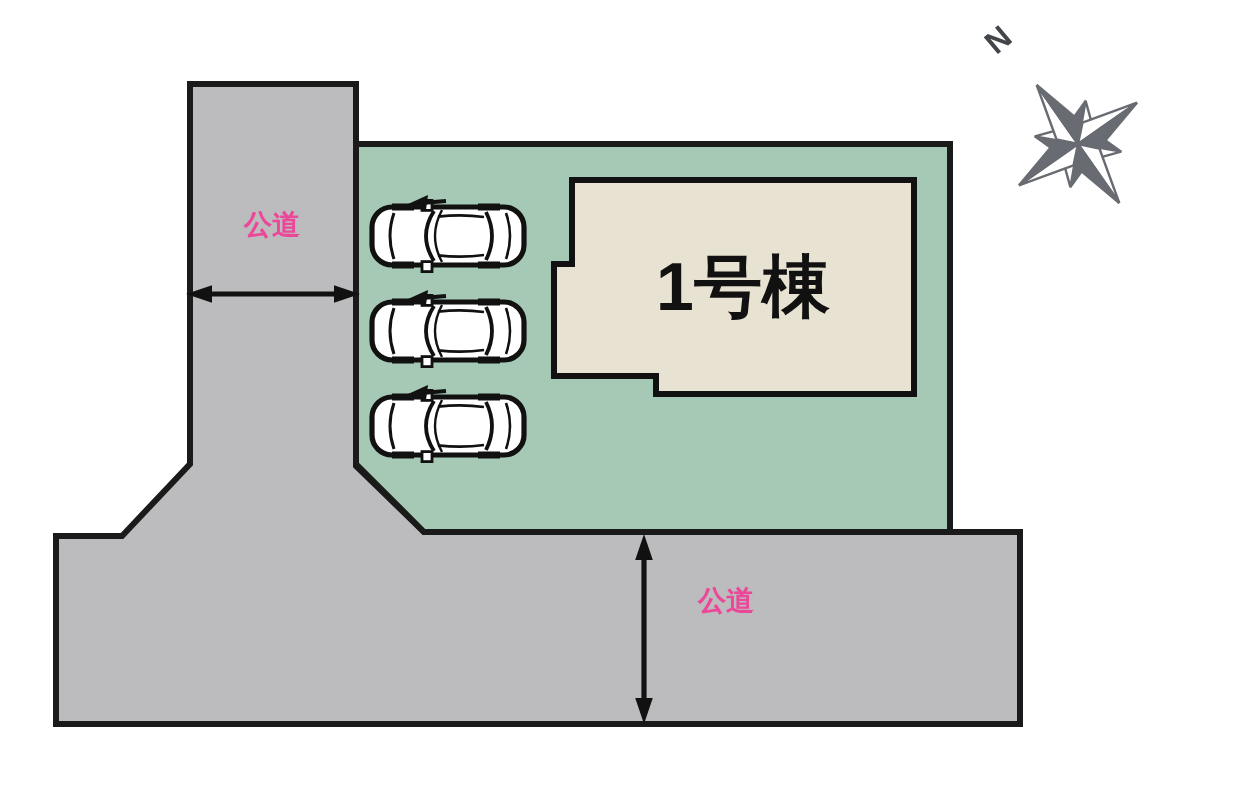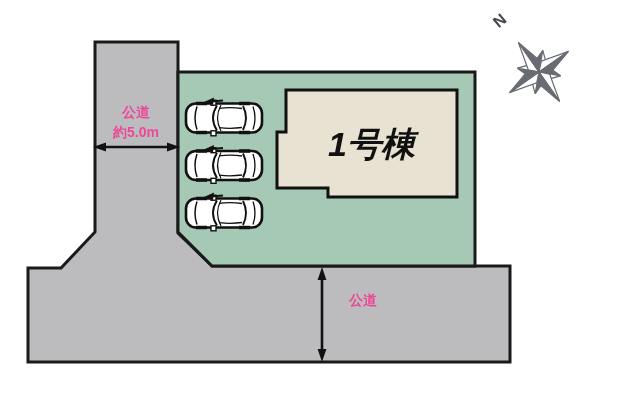--- a/index.html
+++ b/index.html
@@ -17,21 +17,21 @@
     text-align:center;
     font-weight:600;
     line-height:20px;
     font-size:14px;
     white-space:nowrap;
   }
   .lbl-road-west{left:92px;top:102px;width:88px;}
   .lbl-road-south{left:321px;top:290px;width:84px;}
   .lbl-building{
     left:286px;top:119px;width:171px;height:50px;
-    font-size:34px;line-height:50px;color:#111;font-style:italic;
+    font-size:34px;line-height:50px;color:#111;
   }
   .lbl-north{
     left:489px;top:11px;width:22px;
     font-size:16px;font-weight:bold;color:#42464b;
     transform:rotate(-40deg);
   }
 </style>
 </head>
 <body>
 
@@ -117,21 +117,20 @@
         <polygon points="0,36 7.5,8 0,0" fill="#ffffff"></polygon>
         <polygon points="0,36 -7.5,8 0,0" fill="#686c72"></polygon>
         <polygon points="-36,0 -8,7.5 0,0" fill="#ffffff"></polygon>
         <polygon points="-36,0 -8,-7.5 0,0" fill="#686c72"></polygon>
       </g>
     </g>
   </svg>
 
   <div class="lbl lbl-road-west">
     <div>公道</div>
-    <div>約5.0m</div>
   </div>
 
   <div class="lbl lbl-road-south">
     <div>公道</div>
   </div>
 
   <div class="lbl lbl-building">1号棟</div>
 
   <div class="lbl lbl-north">N</div>
 </div>

